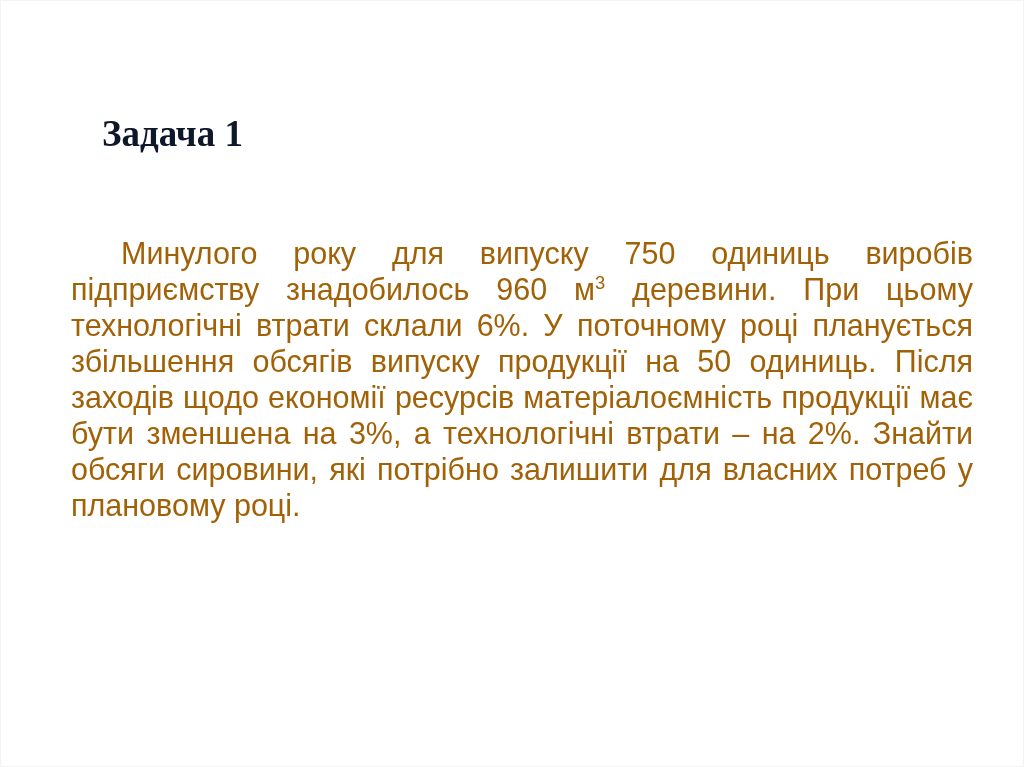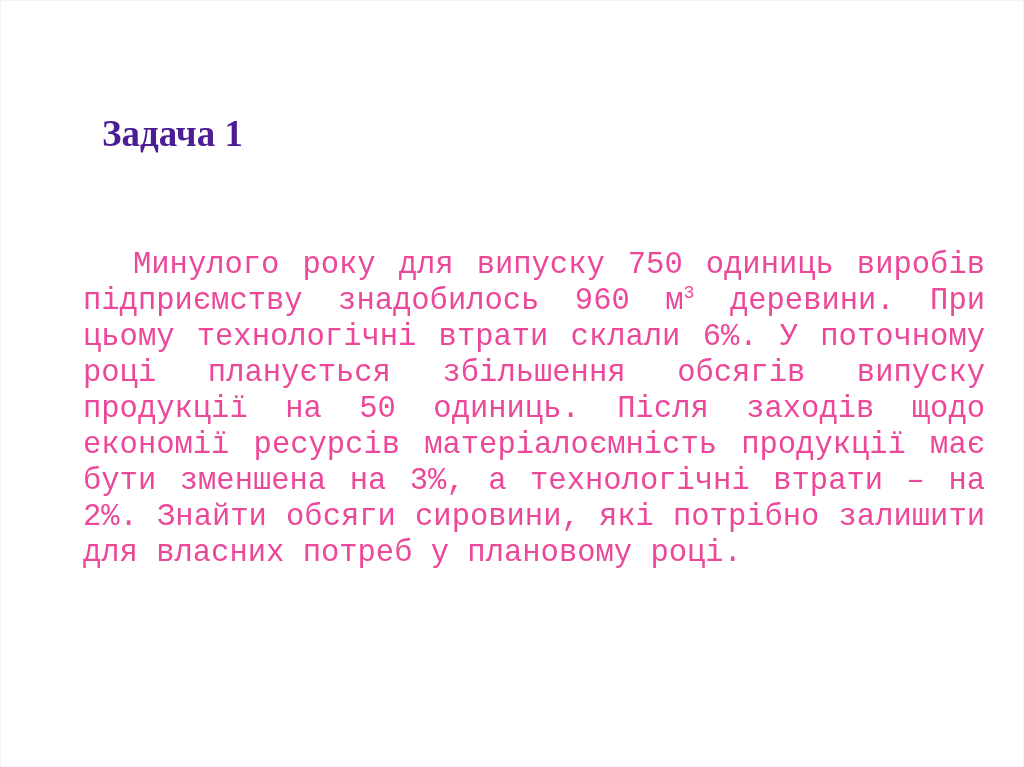--- a/index.html
+++ b/index.html
@@ -19,32 +19,32 @@
     }
     .title {
       position: absolute;
       left: 101px;
       top: 111px;
       margin: 0;
       font-family: "Liberation Serif", serif;
       font-weight: bold;
       font-size: 37px;
       line-height: 44px;
-      color: #4c1d95;
+      color: #0f172a;
     }
     .body {
       position: absolute;
       left: 70px;
       top: 234px;
       width: 902px;
-      margin: 12px;
-      font-family: Liberation Mono, monospace;
+      margin: 0;
+      font-family: Liberation Sans, sans-serif;
       font-size: 30.5px;
       line-height: 36px;
-      color: #ec4899;
+      color: #a16207;
       text-align: justify;
       text-indent: 50px;
     }
     sup {
       font-size: 60%;
       line-height: 0;
       vertical-align: super;
     }
   </style>
 </head>

